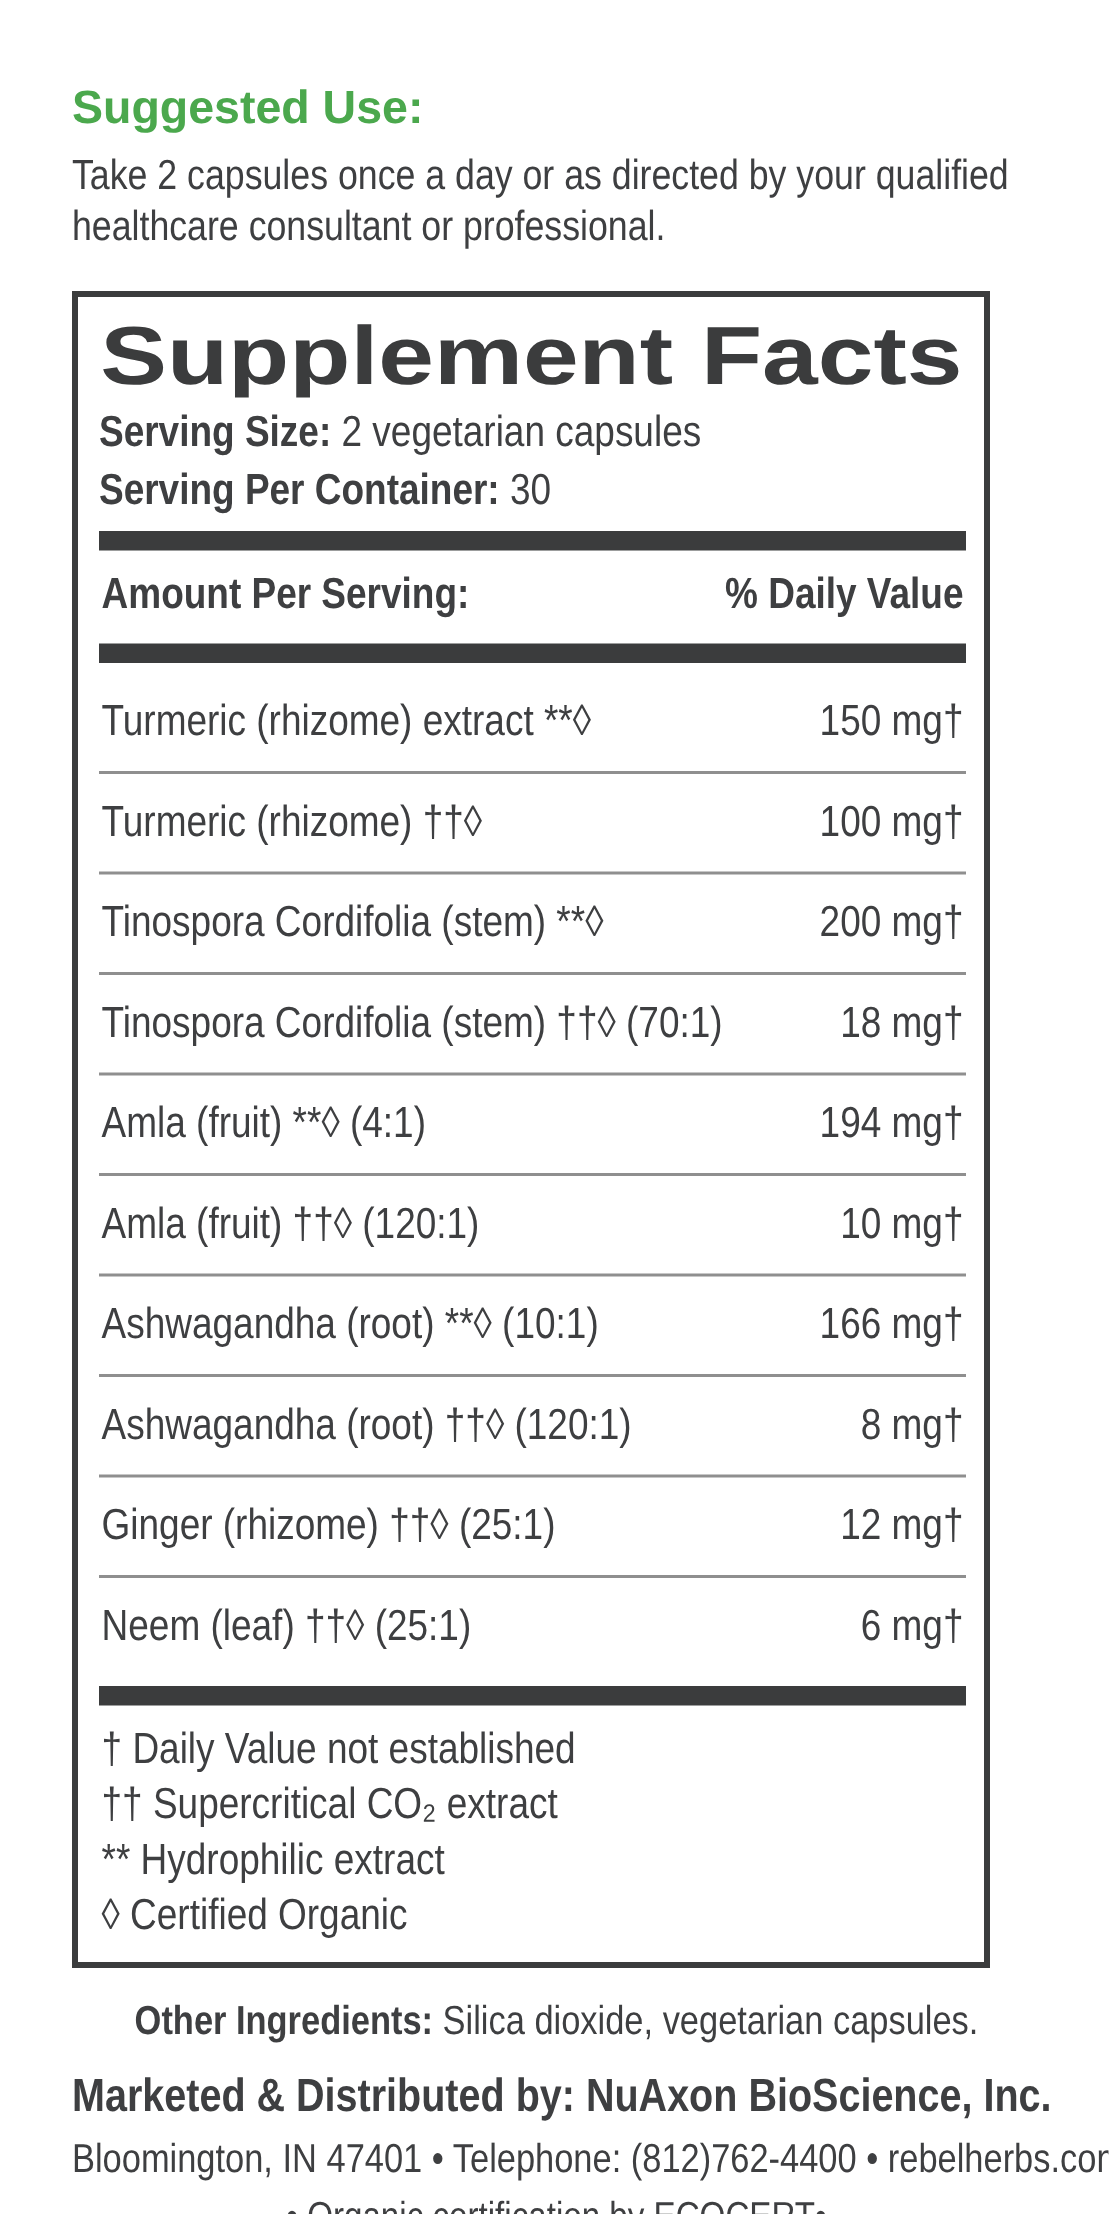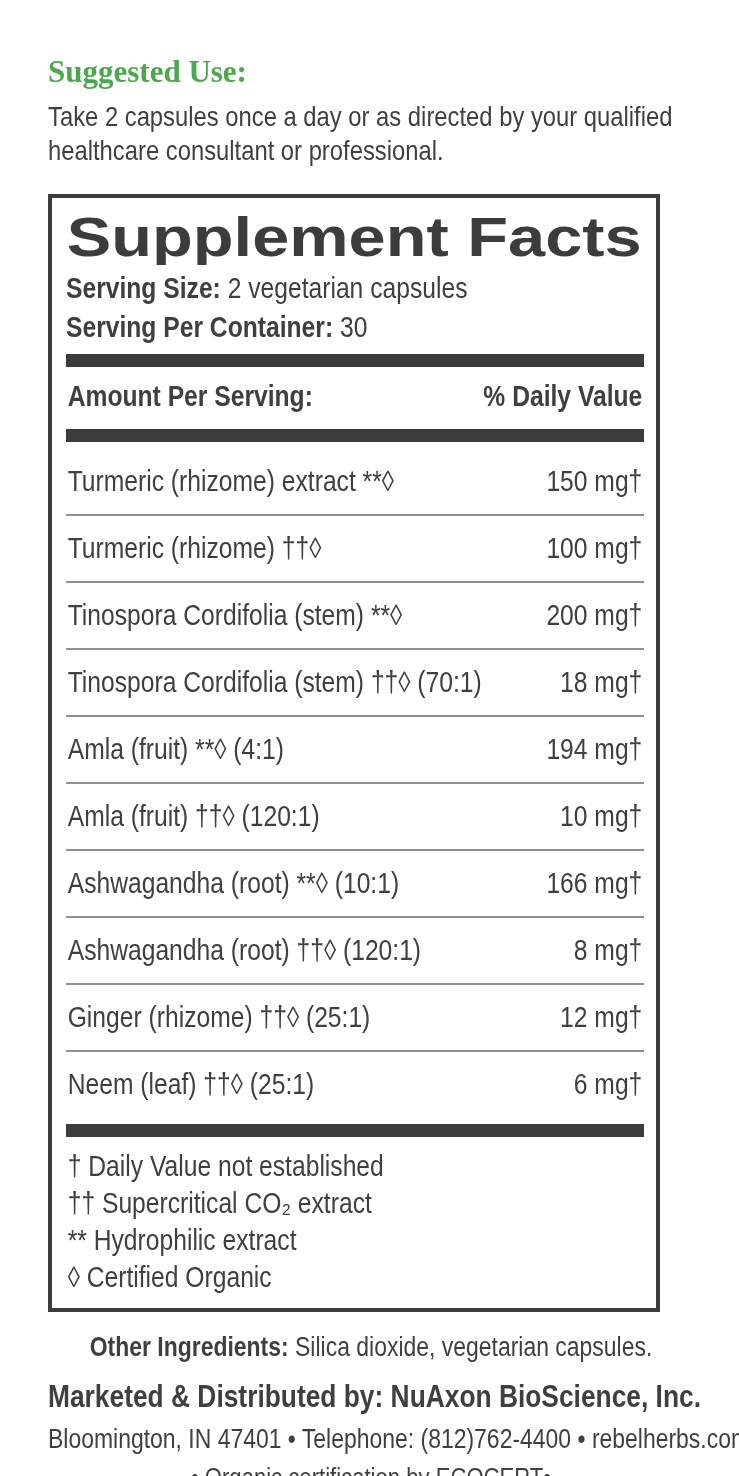--- a/index.html
+++ b/index.html
@@ -12,21 +12,21 @@
   }
   .page { box-sizing: border-box; width: 739px; padding: 54px 45px 0 48px; }
 
   
   .cx  { width: 117.65%; transform: scaleX(0.85); transform-origin: 0 0; }
   .cxc { width: 117.65%; margin-left: -8.825%; transform: scaleX(0.85); transform-origin: 50% 0; }
 
   .b { font-weight: bold; }
 
   
-  .sug-head { margin: 0 0 10px 0; font-size: 31px; font-weight: bold; color: #4ba84d; font-family: Liberation Serif, serif; }
+  .sug-head { margin: 0 0 10px 0; font-size: 31px; font-weight: bold; color: #4ba84d; }
   .sug-body { margin: 0; font-size: 28px; line-height: 34px; white-space: pre-line; width: max-content; }
 
   
   .facts-panel {
     margin-top: 26px;
     width: 612px; box-sizing: border-box;
     border: 4px solid #3b3c3d;
     padding: 8px 12px 10px 14px;
     overflow: hidden;
   }

